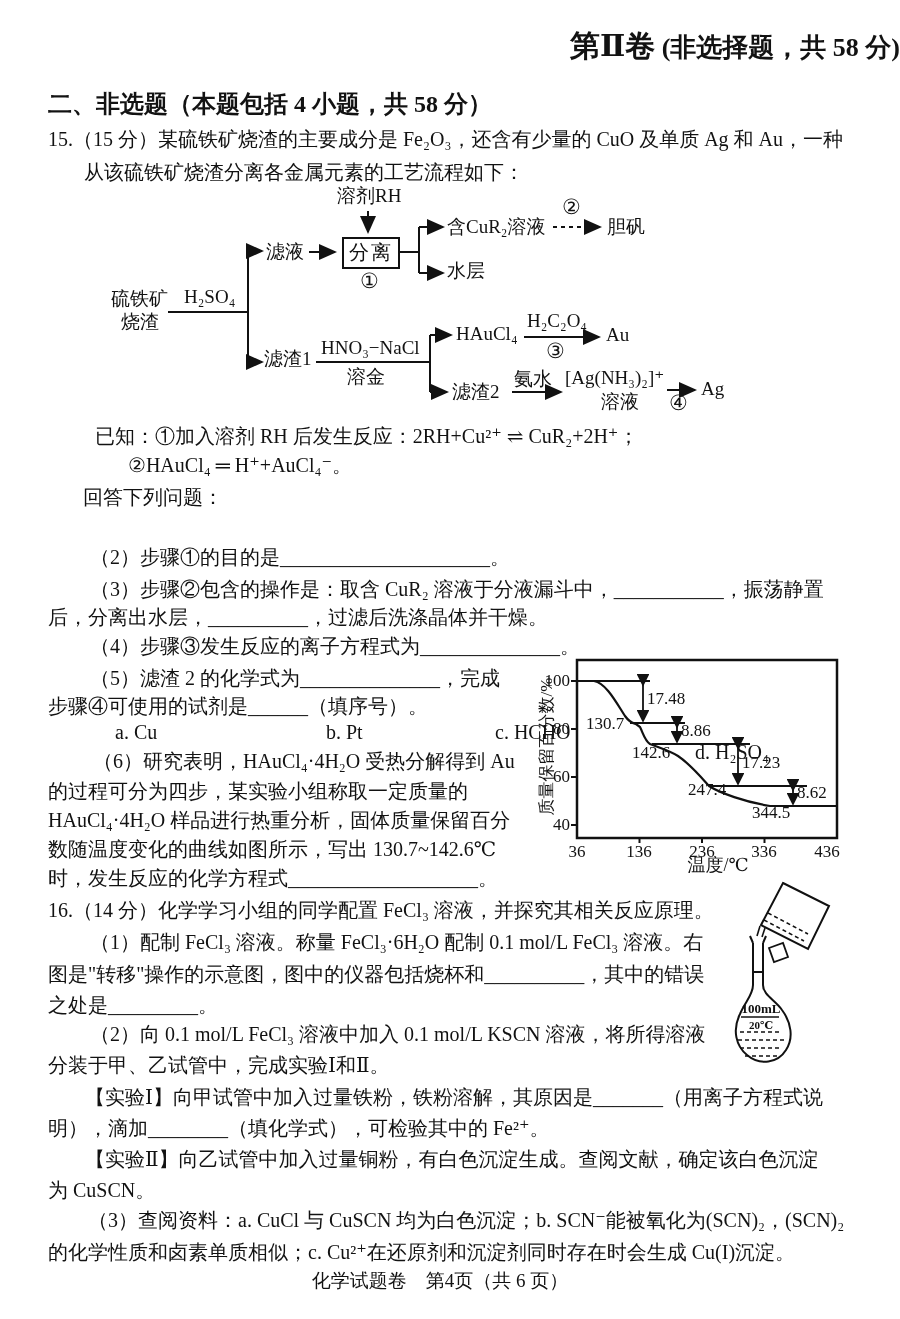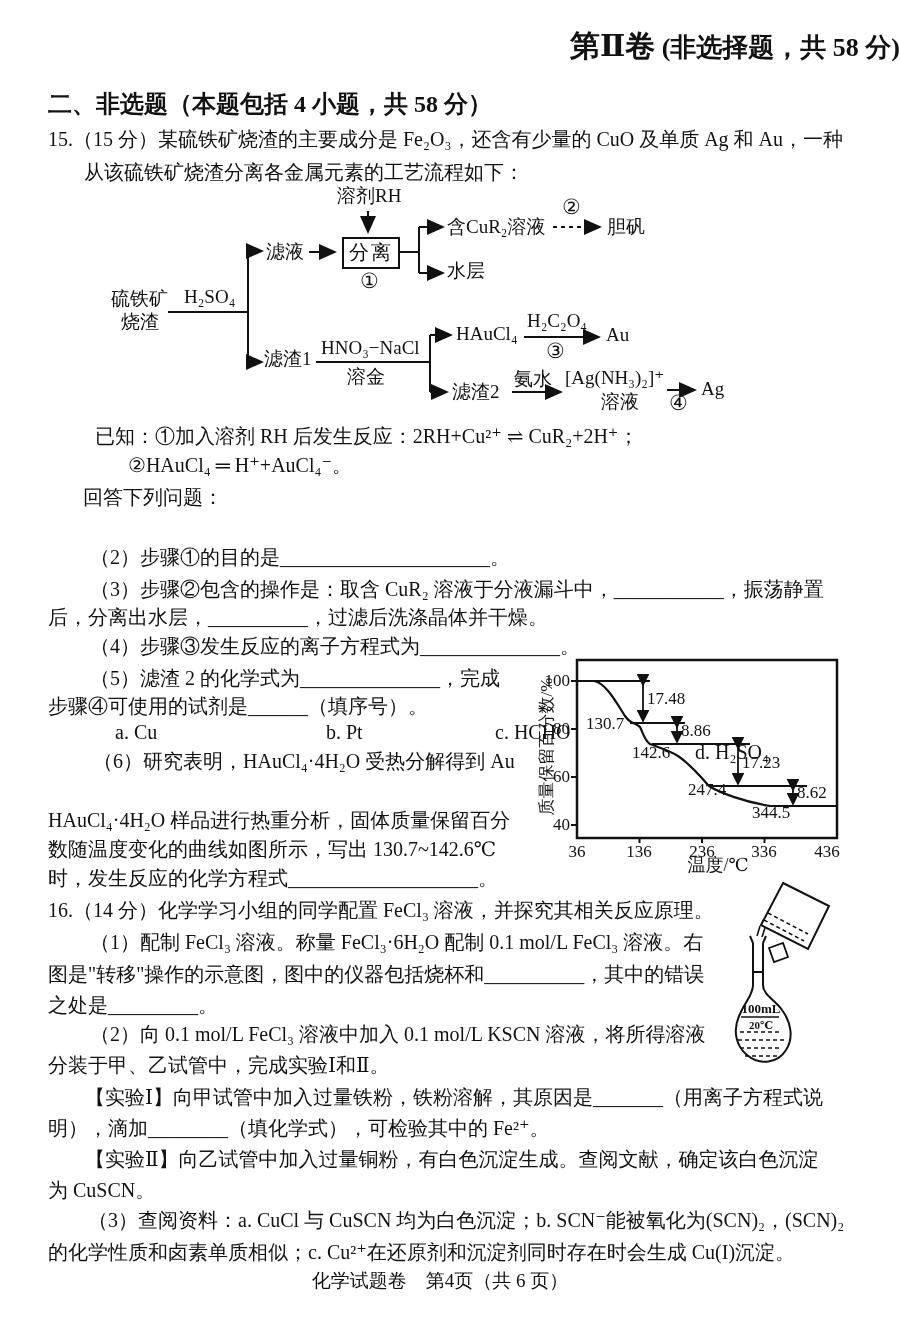--- a/index.html
+++ b/index.html
@@ -107,20 +107,21 @@
   <div class="ln" style="left:90px;top:577px;">（3）步骤②包含的操作是：取含 CuR₂ 溶液于分液漏斗中，___________，振荡静置</div>
   <div class="ln" style="left:48px;top:605px;">后，分离出水层，__________，过滤后洗涤晶体并干燥。</div>
   <div class="ln" style="left:90px;top:634px;">（4）步骤③发生反应的离子方程式为______________。</div>
   <div class="ln" style="left:90px;top:666px;">（5）滤渣 2 的化学式为______________，完成</div>
   <div class="ln" style="left:48px;top:694px;">步骤④可使用的试剂是______（填序号）。</div>
   <div class="ln" style="left:115px;top:720px;">a. Cu</div>
   <div class="ln" style="left:326px;top:720px;">b. Pt</div>
   <div class="ln" style="left:495px;top:720px;">c. HCHO</div>
   <div class="ln" style="left:695px;top:720px;margin-top:20px;">d. H₂SO₄</div>
   <div class="ln" style="left:93px;top:749px;">（6）研究表明，HAuCl₄·4H₂O 受热分解得到 Au</div>
+  <div class="ln" style="left:48px;top:779px;">的过程可分为四步，某实验小组称取一定质量的</div>
   <div class="ln" style="left:48px;top:808px;">HAuCl₄·4H₂O 样品进行热重分析，固体质量保留百分</div>
   <div class="ln" style="left:48px;top:837px;">数随温度变化的曲线如图所示，写出 130.7~142.6℃</div>
   <div class="ln" style="left:48px;top:866px;">时，发生反应的化学方程式___________________。</div>
 
   <div class="chart">
     <svg width="366" height="232" viewBox="0 0 366 232">
       <defs>
         <marker id="cah" markerWidth="7" markerHeight="7" refX="5.5" refY="3.5" orient="auto">
           <path d="M0,0 L7,3.5 L0,7 Z" fill="#111"></path>
         </marker>

